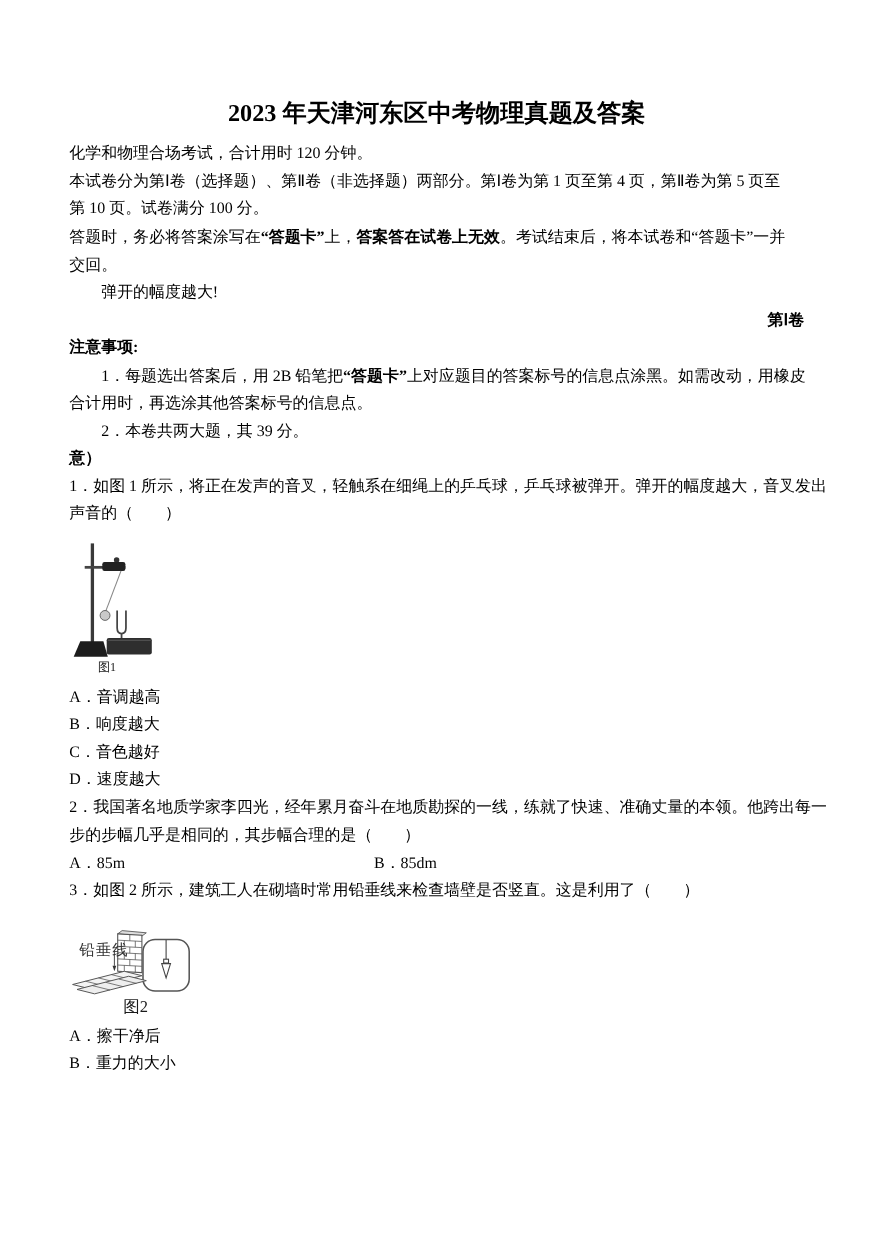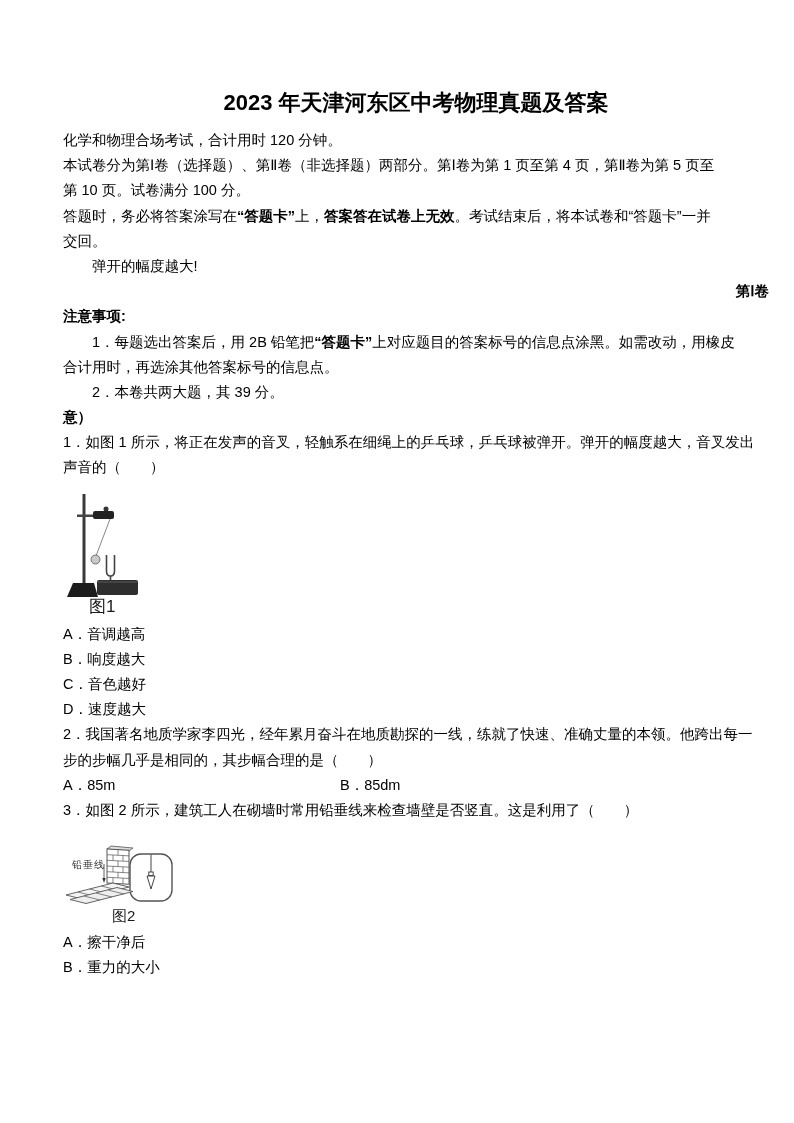--- a/index.html
+++ b/index.html
@@ -1,43 +1,43 @@
 <!DOCTYPE html>
 <html><head>
 <meta charset="utf-8">
 <style>
   html,body { margin:0; padding:0; background:#ffffff; }
   .page {
     position:relative;
     width:794px; height:1123px;
     box-sizing:border-box;
-    padding:88px 25px 0 63px;
+    padding:88px 63px 0 63px;
     background:#ffffff;
     color:#000;
-    font-family:Liberation Sans, sans-serif;
+    font-family:Liberation Serif, serif;
     font-size:14.5px;
     overflow:hidden;
   }
   .title {
     font-size:22px; font-weight:bold; text-align:center;
     height:30px; line-height:30px; margin:0 0 10px 0;
   }
   .line { height:25.2px; line-height:25.2px; white-space:nowrap; }
   .ind    { text-indent:2em; }
   .center { text-align:right; }
   .bold   { font-weight:bold; }
   b { font-weight:bold; }
   .optrow { display:grid; grid-template-columns:277px 1fr; }
   .fig1 { padding:6px 0 0 2px; margin-bottom:6px; }
   .fig1 svg { display:block; }
-  .figlabel1 { height:18px; line-height:18px; font-size:17px; padding-left:24px; color:#1a1a1a; }
+  .figlabel1 { height:18px; line-height:18px; font-size:11px; padding-left:24px; color:#1a1a1a; }
   .fig2 { position:relative; padding-top:15px; margin-bottom:4px; }
   .fig2 svg { display:block; }
   .figlabel2 { height:20px; line-height:20px; font-size:15px; padding-left:49px; color:#1a1a1a; }
-  .annot { position:absolute; left:9px; top:37px; font-size:10px; line-height:10px; color:#333; letter-spacing:1px; }
+  .annot { position:absolute; left:9px; top:37px; font-size:14px; line-height:10px; color:#333; letter-spacing:1px; }
 </style>
 </head>
 <body>
 
 <div class="page">
 
   <h1 class="title">2023 年天津河东区中考物理真题及答案</h1>
 
   <div class="line">化学和物理合场考试，合计用时 120 分钟。</div>
   <div class="line">本试卷分为第Ⅰ卷（选择题）、第Ⅱ卷（非选择题）两部分。第Ⅰ卷为第 1 页至第 4 页，第Ⅱ卷为第 5 页至</div>

